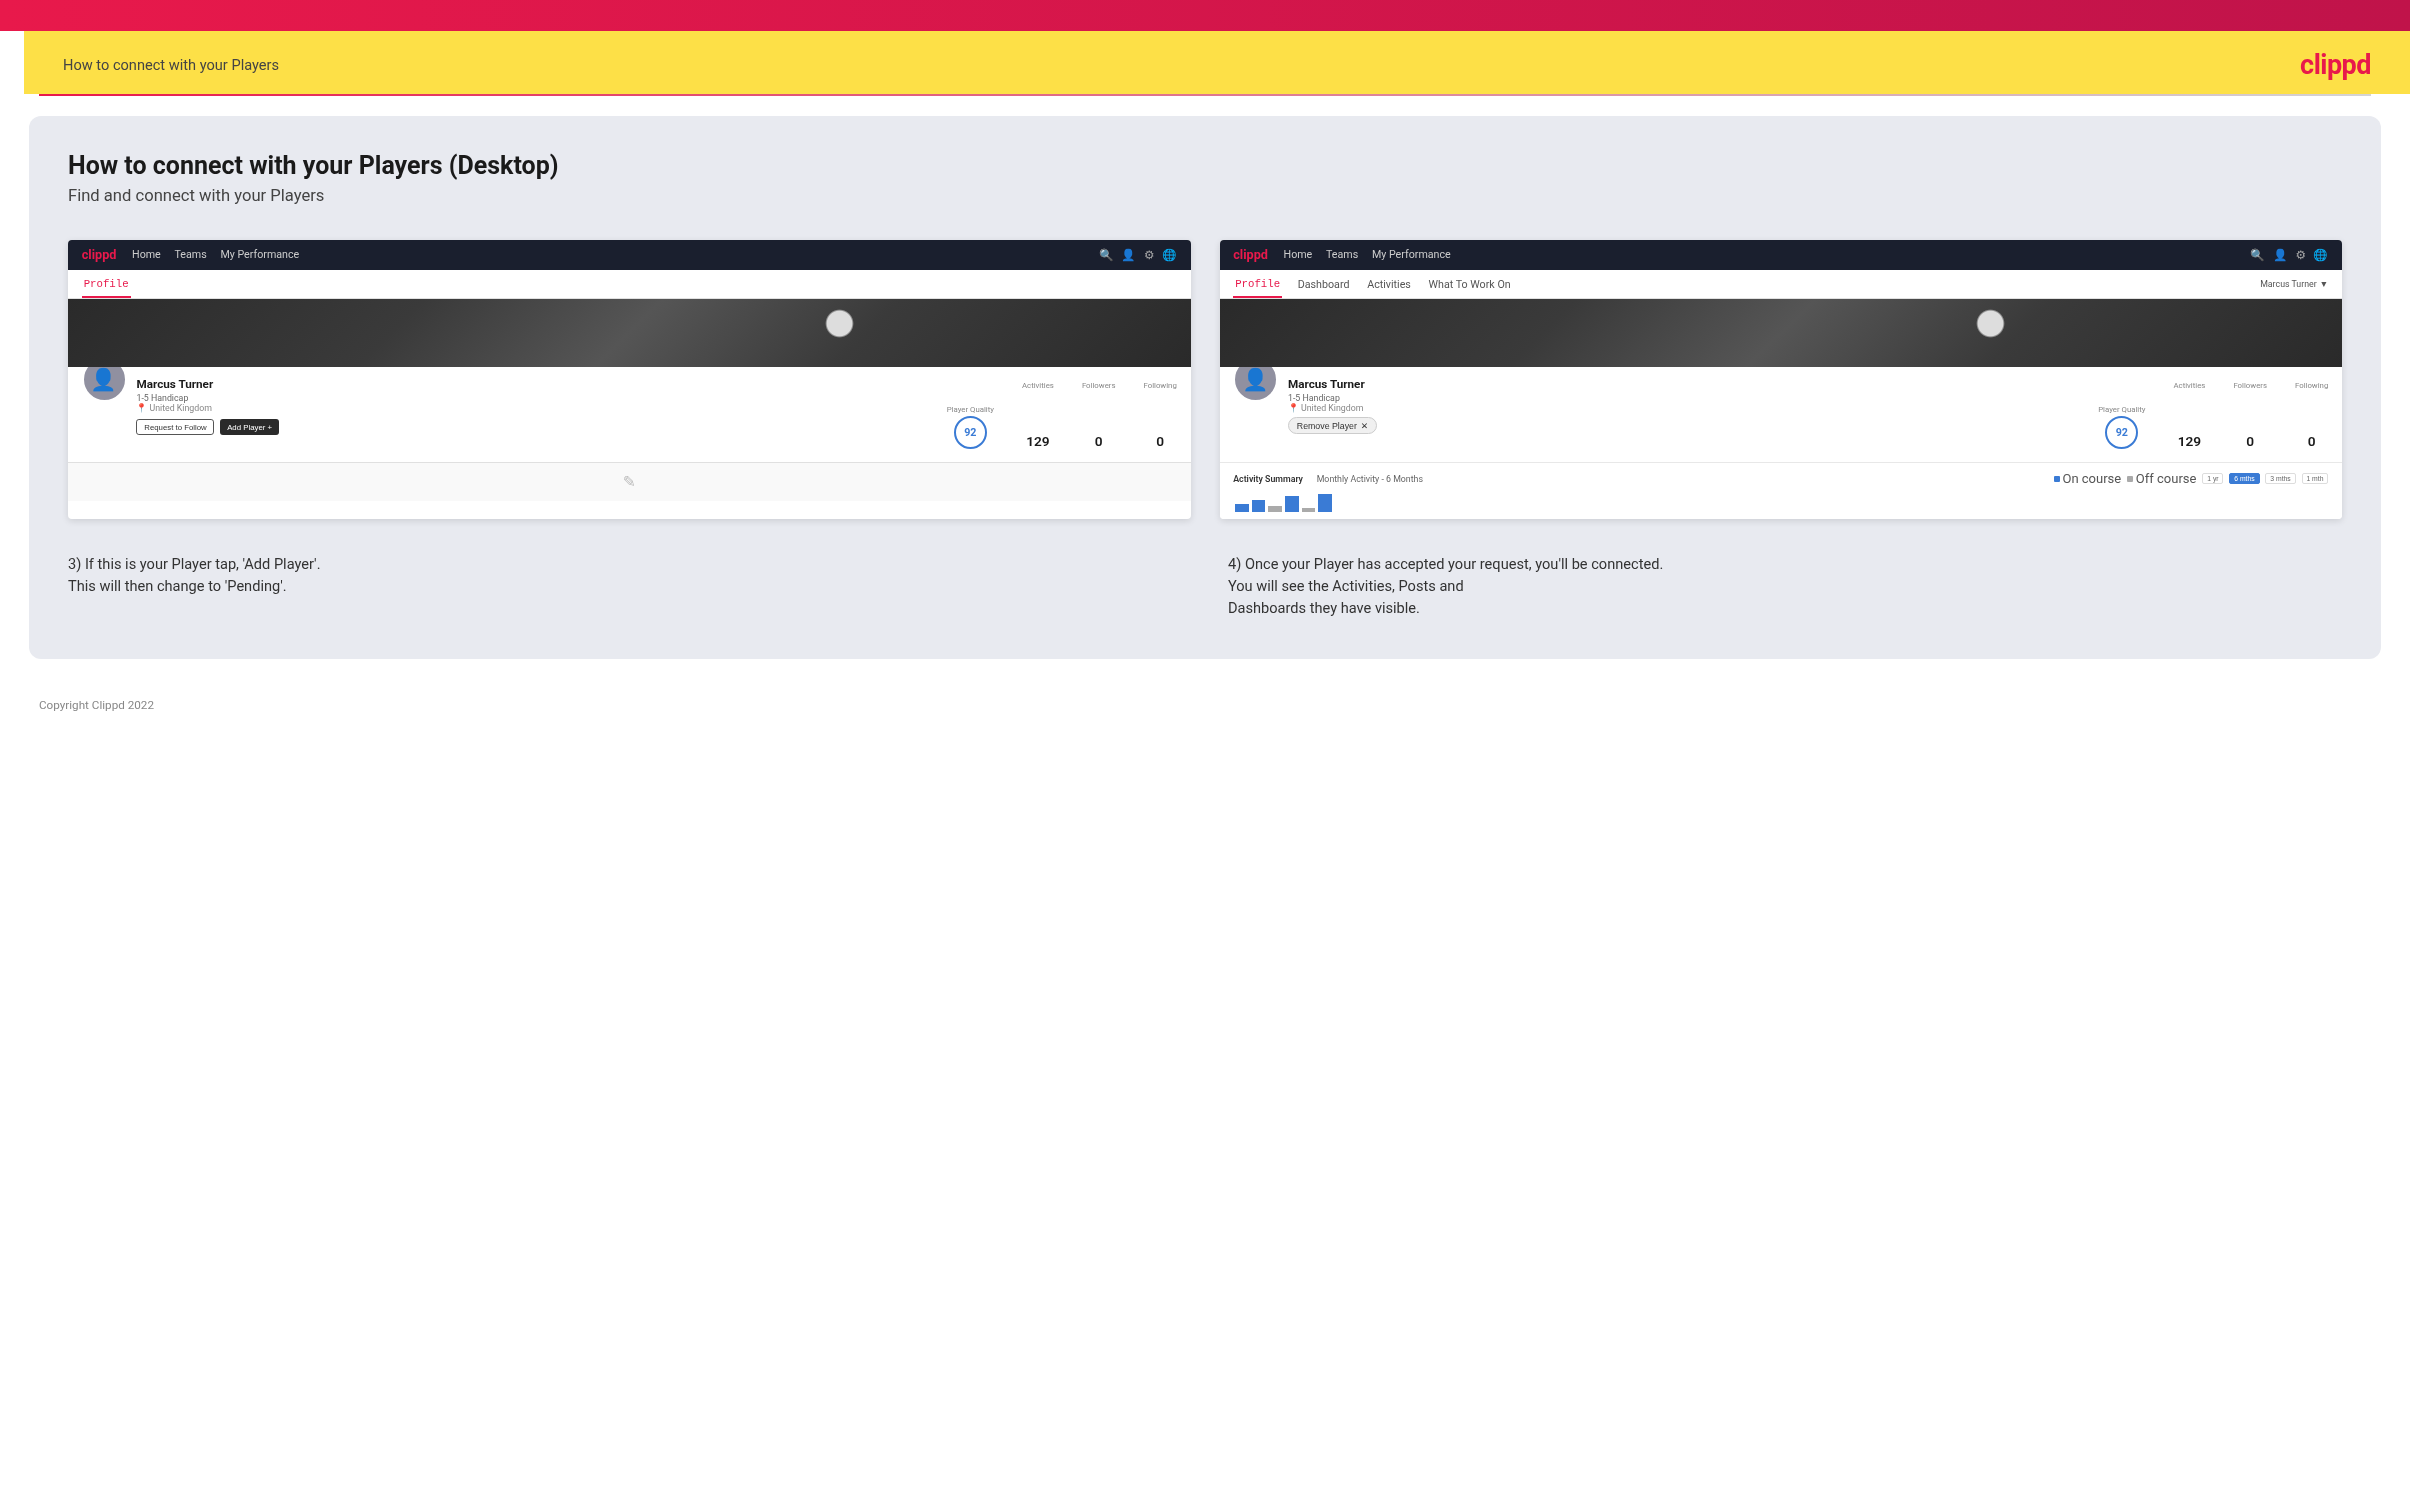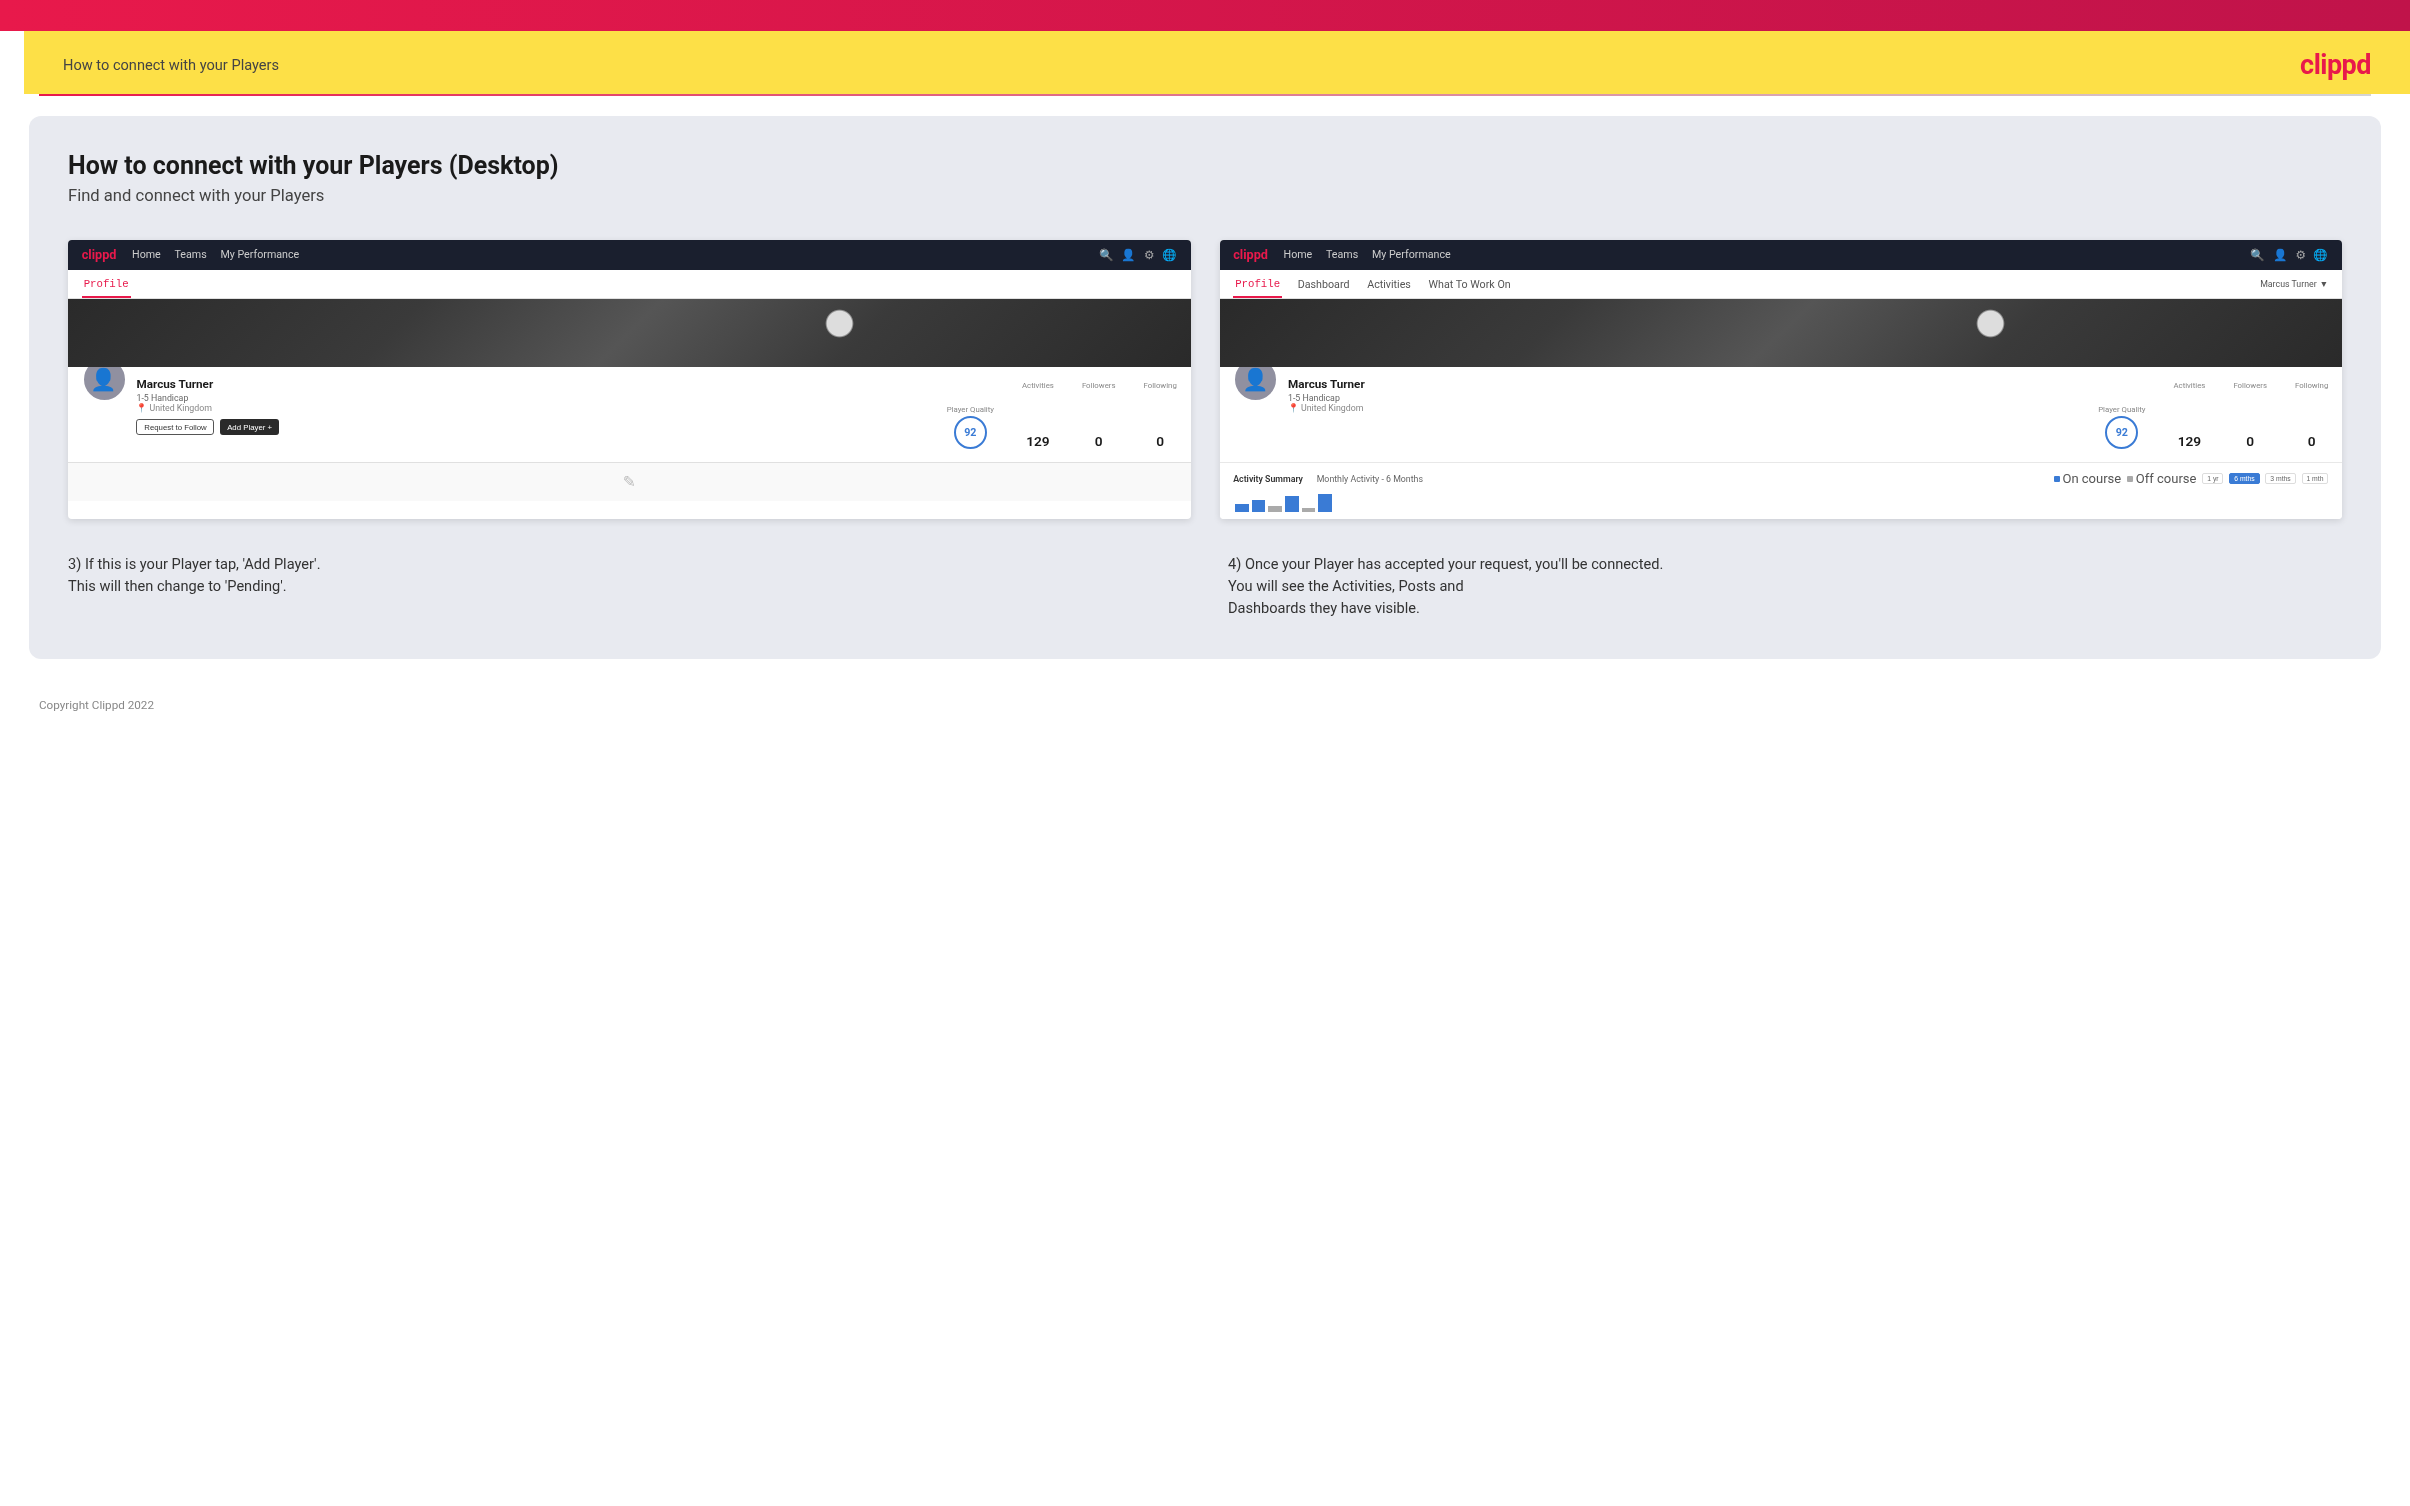--- a/index.html
+++ b/index.html
@@ -467,20 +467,26 @@
       <div class="player-info-section">
         <div class="avatar-circle">
           <span class="avatar-icon">👤</span>
         </div>
         <div class="player-details">
           <div class="player-name">Marcus Turner</div>
           <div class="player-handicap">1-5 Handicap</div>
           <div class="player-location">
             <span>📍</span>
             <span>United Kingdom</span>
+          </div>
+          <div>
+            <button class="remove-player-btn">
+              <span>Remove Player</span>
+              <span>✕</span>
+            </button>
           </div>
         </div>
         <div class="stats-row">
           <div class="quality-wrap">
             <div class="stat-label">Player Quality</div>
             <div class="quality-circle">92</div>
           </div>
           <div class="stat-item">
             <div class="stat-label">Activities</div>
             <div class="stat-value">129</div>

